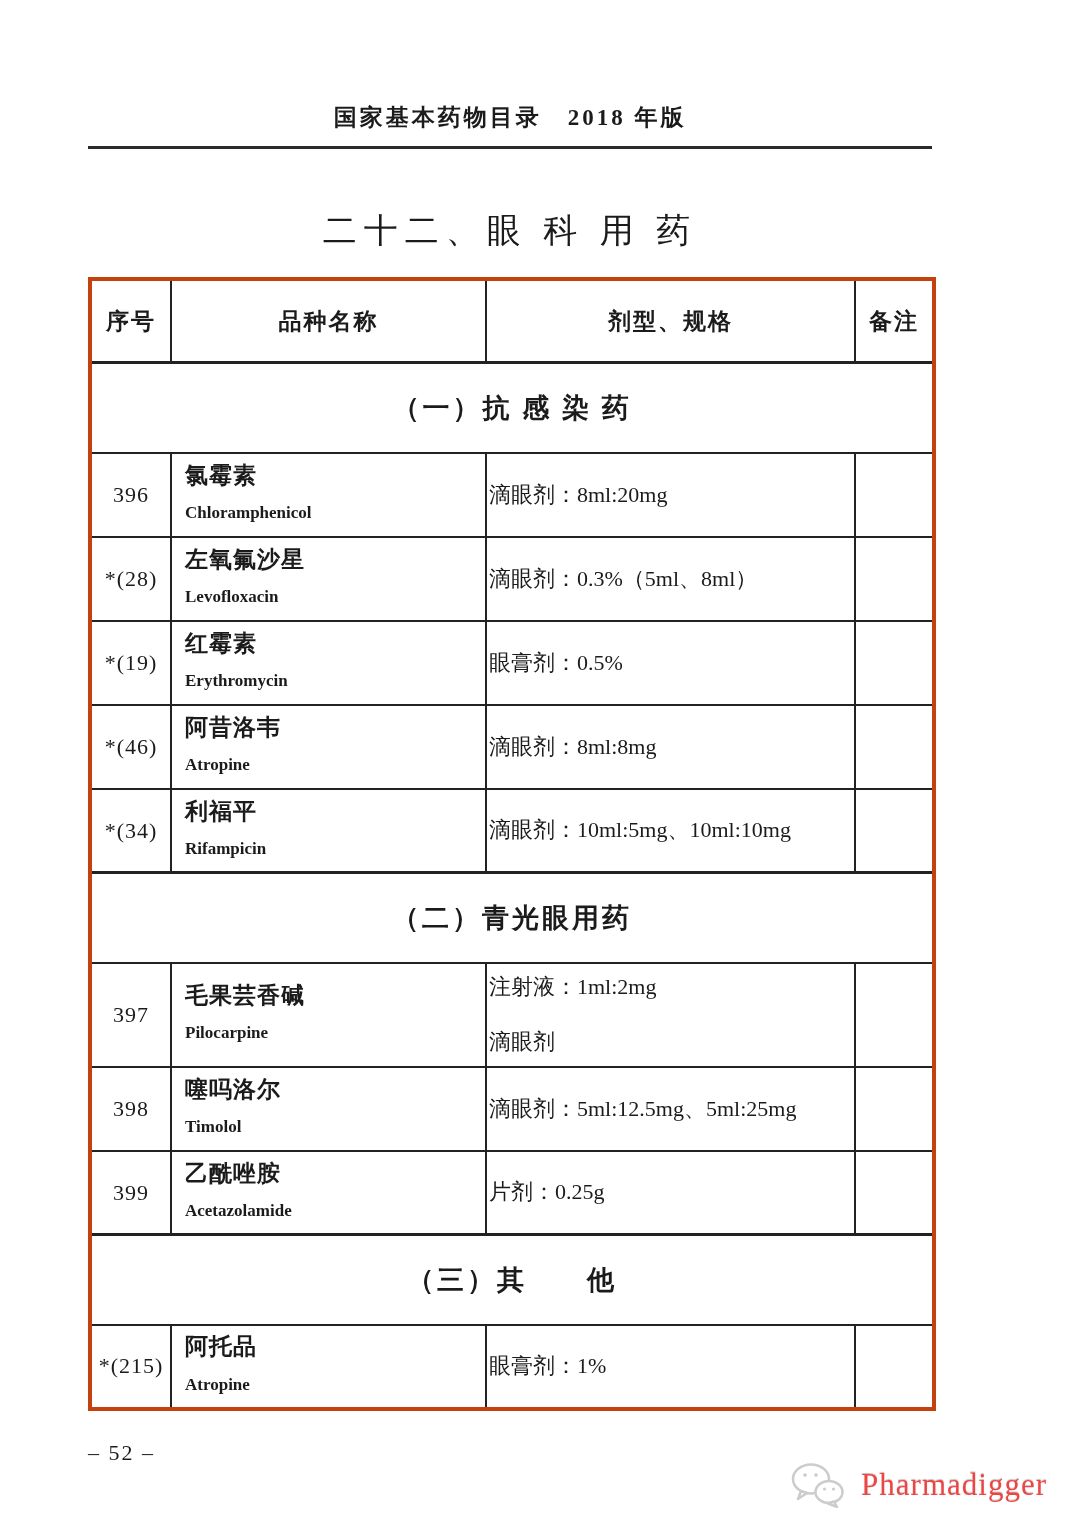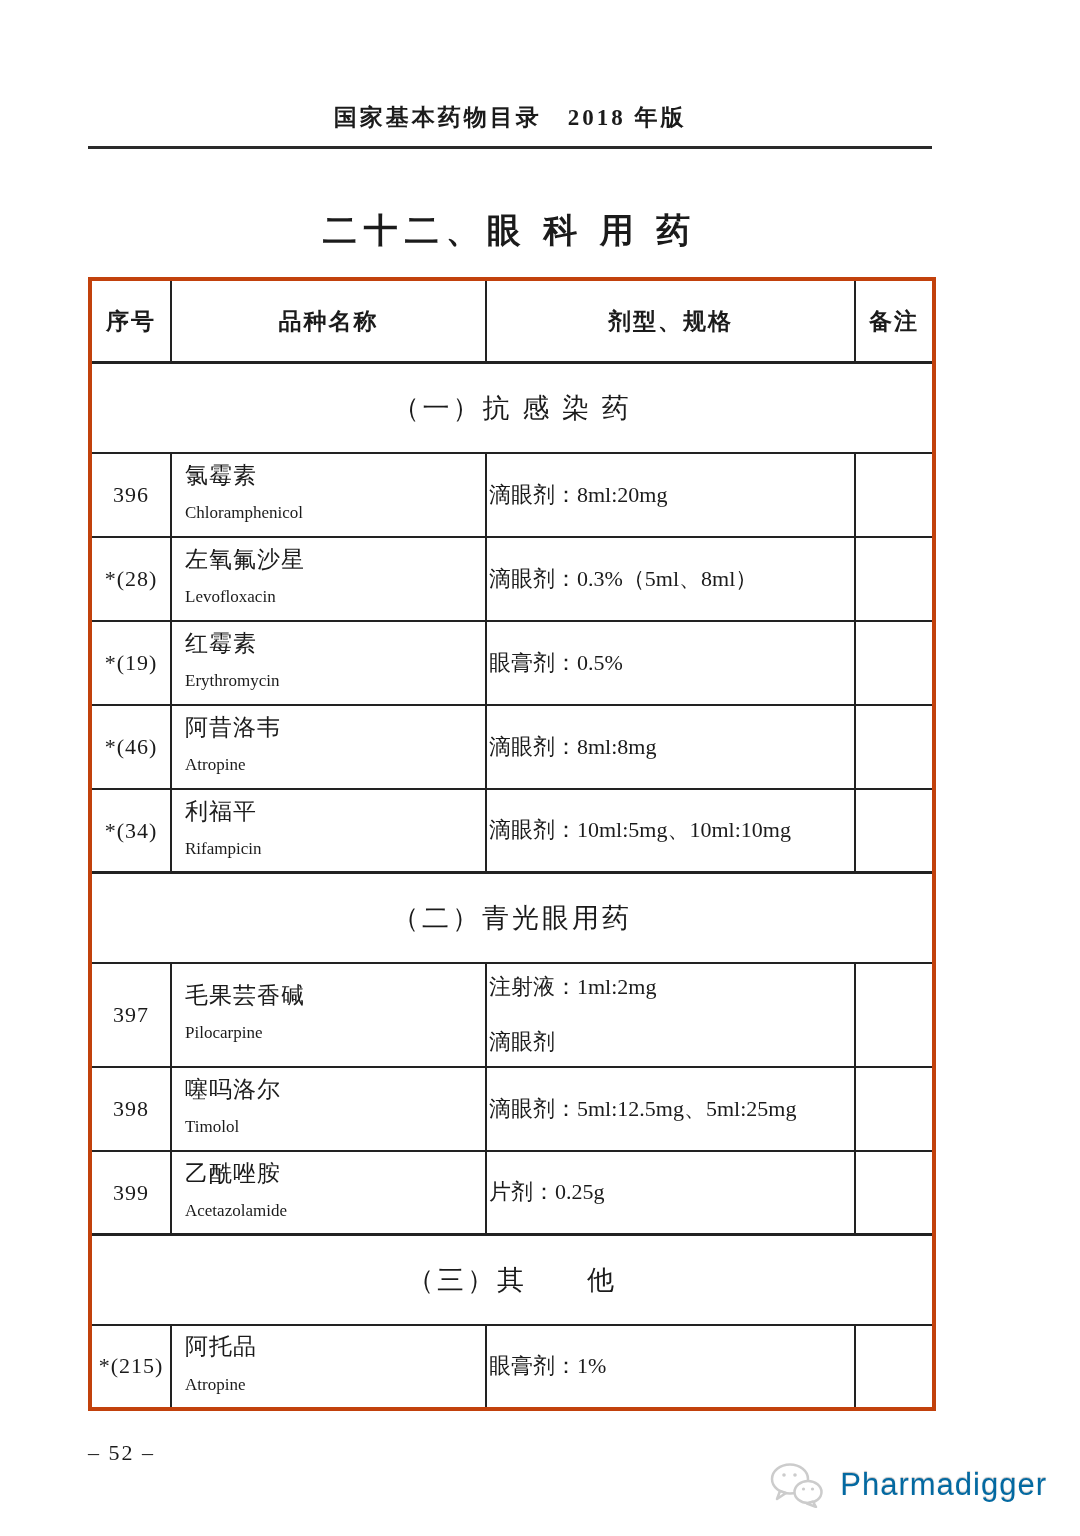--- a/index.html
+++ b/index.html
@@ -32,21 +32,21 @@
   }
   .header-rule {
     height: 0;
     border-top: 3px solid #2a2a2a;
     margin-top: 13px;
   }
   .doc-title {
     margin: 62px 0 0 0;
     text-align: center;
     font-size: 34px;
-    font-weight: bold;
+    font-weight: normal;
     letter-spacing: 7px;
     line-height: 1.2;
   }
   table.drug-table {
     margin-top: 25px;
     width: 844px;
     table-layout: fixed;
     border-collapse: collapse;
     border: 4px solid #c2410c;
   }
@@ -59,33 +59,33 @@
   .drug-table thead th {
     font-size: 23px;
     font-weight: bold;
     letter-spacing: 2px;
     text-align: center;
   }
   .drug-table thead th { border-bottom-width: 3px; }
   tr.section { height: 90px; }
   tr.section td {
     text-align: center;
-    font-weight: normal;
+    font-weight: bold;
     font-size: 27px;
     letter-spacing: 3px;
     border-top-width: 3px;
   }
   tr.drug { height: 84px; }
   tr.drug.tall { height: 104px; }
   td.no {
     text-align: center;
     font-size: 22px;
     letter-spacing: 1px;
   }
-  td.name { padding: 4px 4px 8px 13px; }
+  td.name { padding: 4px 4px 8px 13px; font-weight: bold; }
   td.name .cn {
     font-size: 23px;
     letter-spacing: 1px;
     margin-bottom: 16px;
     line-height: 1.1;
   }
   td.name .en {
     font-size: 17px;
     line-height: 1.1;
   }
@@ -100,22 +100,22 @@
     font-size: 22px;
     letter-spacing: 2px;
   }
   .watermark {
     position: absolute;
     right: 33px;
     bottom: 28px;
     display: flex;
     align-items: center;
     gap: 16px;
-    color: #0369a1;
-    font-family: Liberation Sans, sans-serif;
+    color: #ef4444;
+    font-family: Liberation Serif, serif;
     font-size: 31px;
     letter-spacing: 1px;
     text-shadow: 0 1px 1px #ffffff, 0 -1px 1px #bdbdbd;
     user-select: none;
   }
   .watermark svg { display: block; }
 </style>
 </head>
 <body>
 

